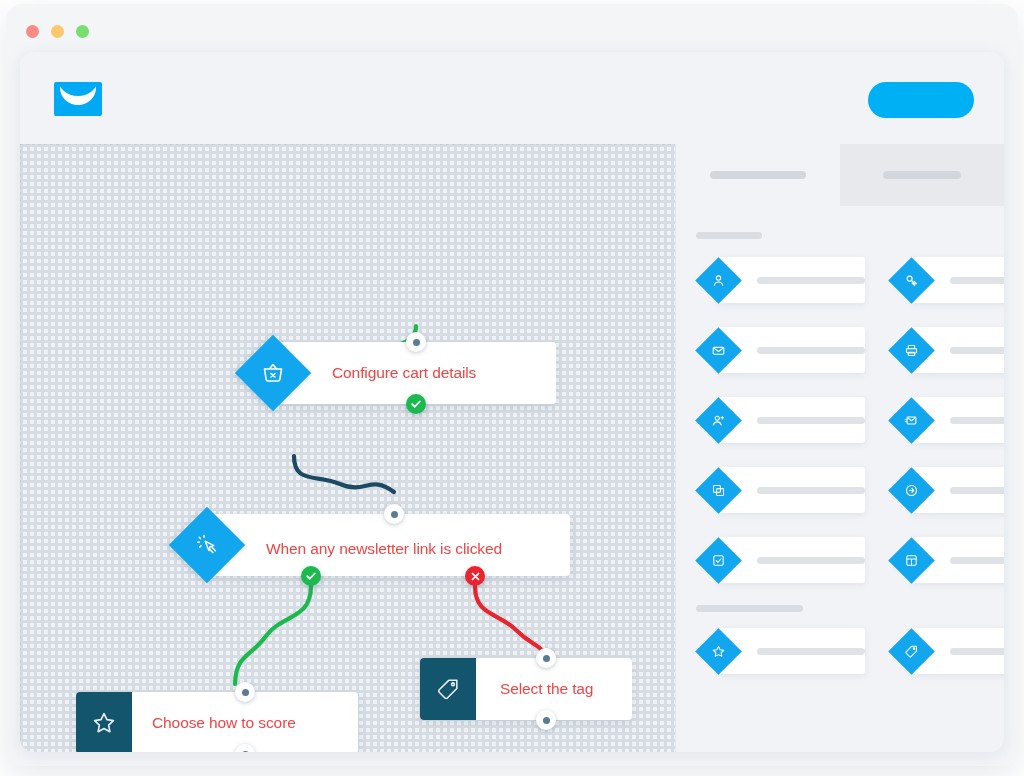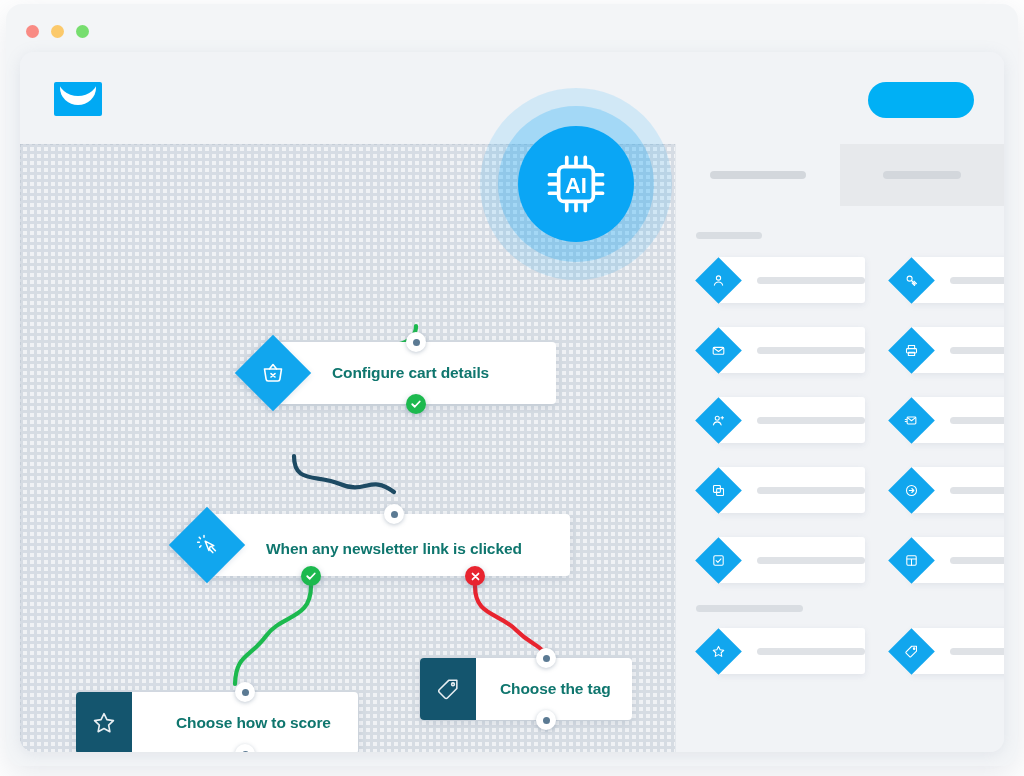--- a/index.html
+++ b/index.html
@@ -160,22 +160,22 @@
     height: 62px;
     background: #ffffff;
     border-radius: 4px;
     display: flex;
     align-items: center;
     box-shadow: 0 3px 10px rgba(110,128,150,0.20);
     z-index: 4;
   }
   .node-label {
     font-size: 15.5px;
-    font-weight: bold;
-    color: #0f766e;
+    font-weight: normal;
+    color: #ef4444;
     letter-spacing: -0.1px;
     white-space: nowrap;
   }
 
   
   .node-badge-diamond {
     position: absolute;
     width: 54px;
     height: 54px;
     background: #11a6ee;
@@ -420,37 +420,37 @@
           </svg>
         </span>
       </div>
 
       <div class="node" style="left:56px; top:548px; width:282px;">
         <div class="node-badge-square">
           <svg width="26" height="26" viewBox="0 0 24 24" fill="none" stroke="#e8eef2" stroke-width="1.5" stroke-linecap="round" stroke-linejoin="round">
             <path d="M12 3.4l2.7 5.5 6 .9-4.4 4.2 1.1 6-5.4-2.9-5.4 2.9 1.1-6L3.3 9.8l6-.9L12 3.4Z"></path>
           </svg>
         </div>
-        <span class="node-label" style="margin-left:44px;">Choose how to score</span>
+        <span class="node-label" style="margin-left:20px;">Choose how to score</span>
         <span class="port" style="left:159px; top:-10px;">
           <span class="pip"></span>
         </span>
         <span class="port" style="left:159px; top:52px;">
           <span class="pip"></span>
         </span>
       </div>
 
       <div class="node" style="left:400px; top:514px; width:212px;">
         <div class="node-badge-square">
           <svg width="25" height="25" viewBox="0 0 24 24" fill="none" stroke="#e8eef2" stroke-width="1.5" stroke-linecap="round" stroke-linejoin="round">
             <path d="M12.2 3.2H20v7.8l-9.1 9.1a1.6 1.6 0 0 1-2.3 0l-5.5-5.5a1.6 1.6 0 0 1 0-2.3l9.1-9.1Z"></path>
             <circle cx="16.3" cy="7" r="1.35"></circle>
           </svg>
         </div>
-        <span class="node-label" style="margin-left:24px;">Choose the tag</span>
+        <span class="node-label" style="margin-left:24px;">Select the tag</span>
         <span class="port" style="left:116px; top:-10px;">
           <span class="pip"></span>
         </span>
         <span class="port" style="left:116px; top:52px;">
           <span class="pip"></span>
         </span>
       </div>
     </div>
 
     <div id="sidebar">
@@ -600,27 +600,15 @@
             <svg width="15" height="15" viewBox="0 0 24 24" fill="none" stroke="#fff" stroke-width="1.7" stroke-linecap="round" stroke-linejoin="round">
               <path d="M12.3 3.6H20v7.7l-8.9 8.9a1.5 1.5 0 0 1-2.1 0l-5.6-5.6a1.5 1.5 0 0 1 0-2.1l8.9-8.9Z"></path>
               <circle cx="16.2" cy="7.4" r="1.2"></circle>
             </svg>
           </span>
           <span class="bar"></span>
         </div>
       </div>
     </div>
 
-    <div id="ai-chip">
-      <span class="halo-outer"></span>
-      <span class="halo-mid"></span>
-      <span class="core">
-        <svg width="74" height="74" viewBox="0 0 64 64" fill="none" stroke="#ffffff" stroke-width="3.2" stroke-linecap="round">
-          <rect x="17" y="17" width="30" height="30" rx="4.5"></rect>
-          <path d="M24 9v6M32 9v6M40 9v6M24 49v6M32 49v6M40 49v6"></path>
-          <path d="M9 24h6M9 32h6M9 40h6M49 24h6M49 32h6M49 40h6"></path>
-          <text x="32" y="40" text-anchor="middle" font-family="Liberation Sans, sans-serif" font-size="19" font-weight="bold" fill="#ffffff" stroke="none">AI</text>
-        </svg>
-      </span>
-    </div>
 
   </div>
 </div>
 
 </body></html>

